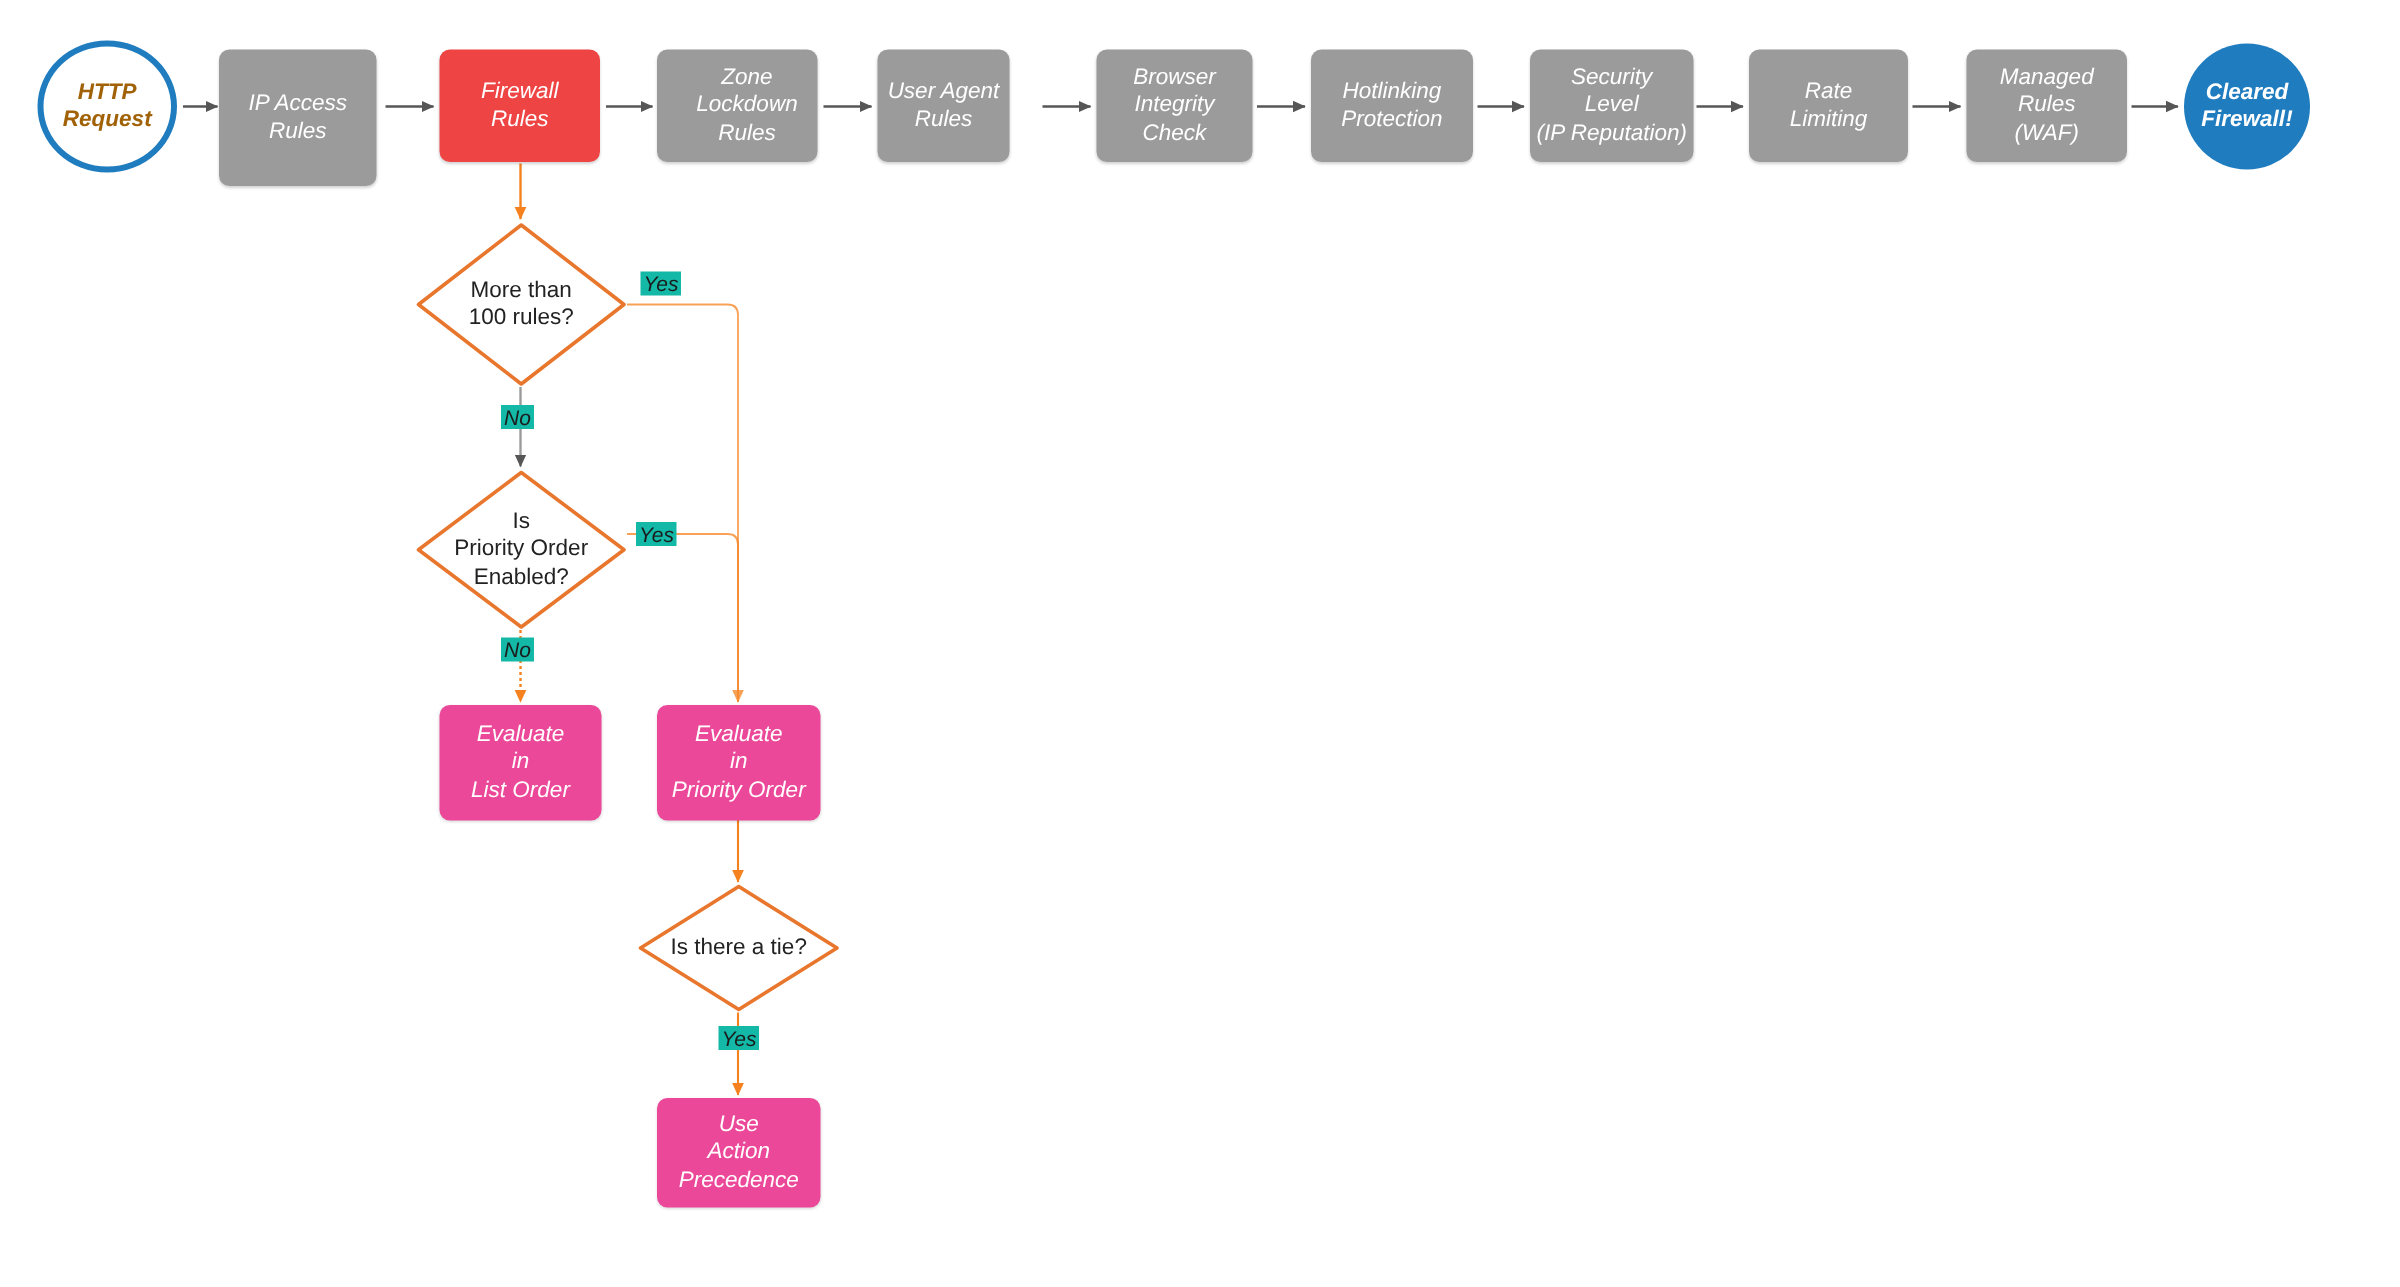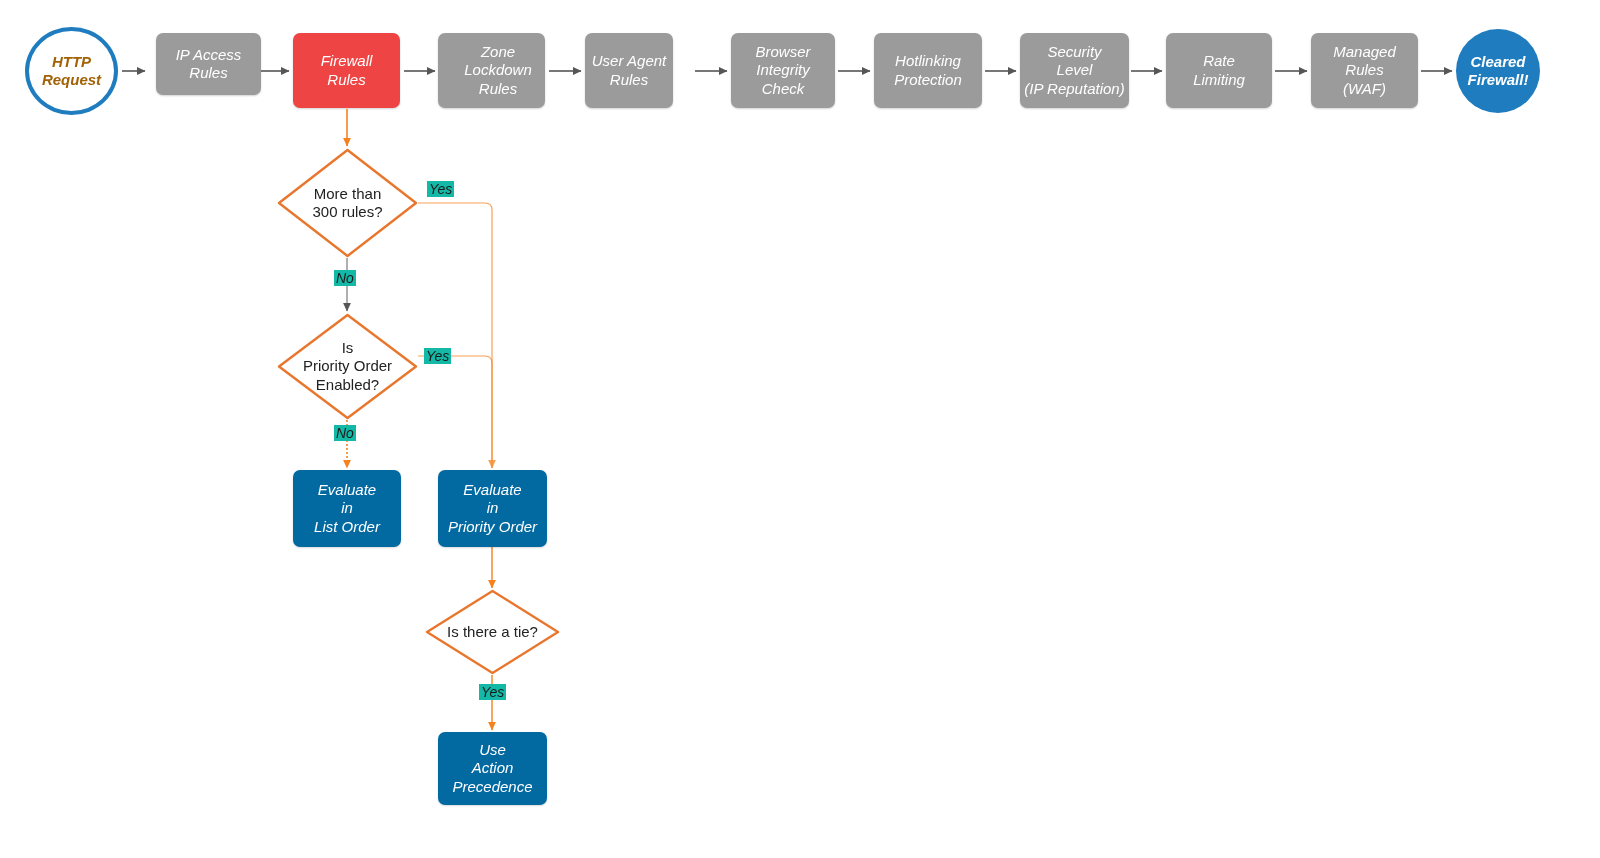--- a/index.html
+++ b/index.html
@@ -65,21 +65,21 @@
     color: #a16207;
     font-style: italic;
   }
   .circle.end {
     background: #1f7cbf;
     color: #ffffff;
   }
 
   
   .action {
-    background: #0369a1;
+    background: #ec4899;
     border-radius: 7px;
     color: #ffffff;
     font-style: italic;
     font-size: 15px;
     box-shadow: 0 1px 2px rgba(0,0,0,0.15);
   }
 
   
   .decision {
     background: transparent;
@@ -153,21 +153,21 @@
     <line x1="492" y1="675" x2="492" y2="730" stroke="#f5821f" stroke-width="1.4" fill="none" marker-end="url(#arrowOrange)"></line>
   </svg>
 
   <div class="node circle start" style="left:25px; top:27px; width:93px; height:88px;">
     <div>
       <span>HTTP</span><br>
       <span>Request</span>
     </div>
   </div>
 
-  <div class="node stage" style="left:156px; top:33px; width:105px; height:62px;">
+  <div class="node stage" style="left:146px; top:33px; width:105px; height:91px;">
     <div>
       <span>IP Access</span><br>
       <span>Rules</span>
     </div>
   </div>
 
   <div class="node stage accent" style="left:293px; top:33px; width:107px; height:75px;">
     <div>
       <span>Firewall</span><br>
       <span>Rules</span>
@@ -233,21 +233,21 @@
       <span>Firewall!</span>
     </div>
   </div>
 
   <div class="node decision" style="left:277px; top:148px; width:141px; height:110px;">
     <svg class="dia-shape" viewBox="0 0 141 110" preserveAspectRatio="none">
       <polygon points="70.5,2 139,55 70.5,108 2,55" fill="#ffffff" stroke="#e8762c" stroke-width="2.4" stroke-linejoin="round"></polygon>
     </svg>
     <div class="dia-label">
       <span>More than</span><br>
-      <span>300 rules?</span>
+      <span>100 rules?</span>
     </div>
   </div>
 
   <div class="edge-label" style="left:427px; top:181px;">Yes</div>
   <div class="edge-label" style="left:334px; top:270px;">No</div>
 
   <div class="node decision" style="left:277px; top:313px; width:141px; height:107px;">
     <svg class="dia-shape" viewBox="0 0 141 107" preserveAspectRatio="none">
       <polygon points="70.5,2 139,53.5 70.5,105 2,53.5" fill="#ffffff" stroke="#e8762c" stroke-width="2.4" stroke-linejoin="round"></polygon>
     </svg>

